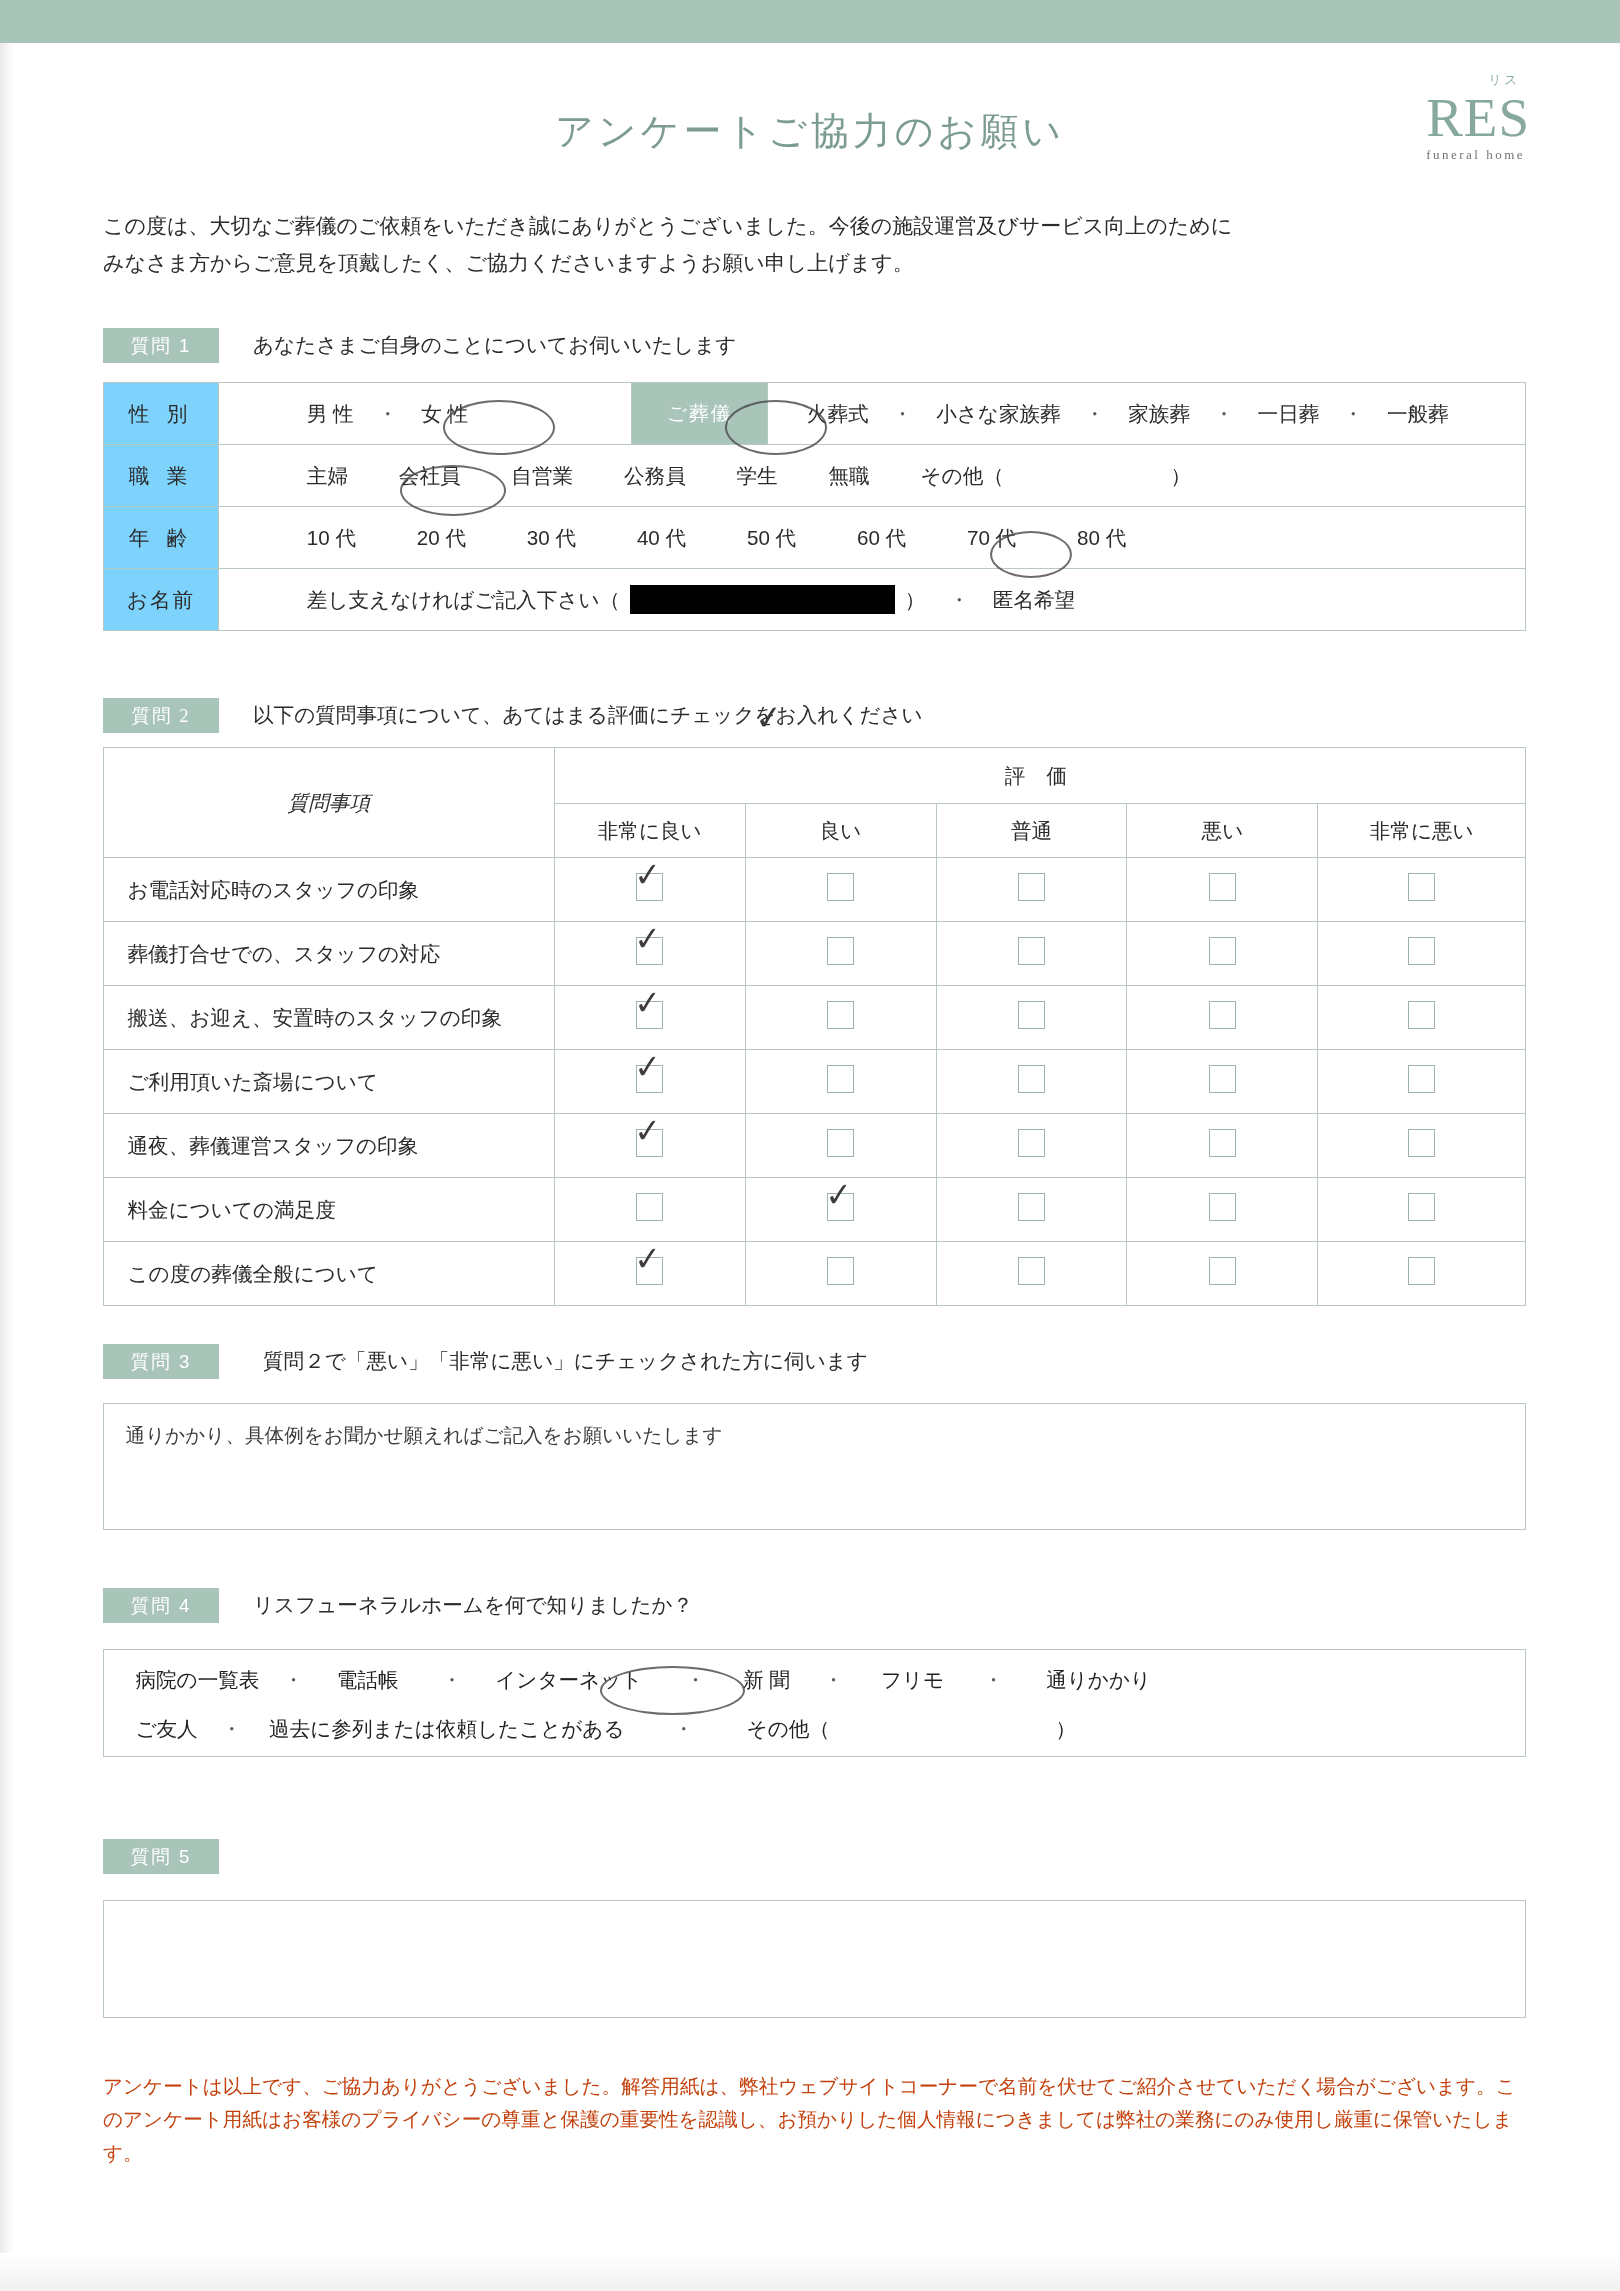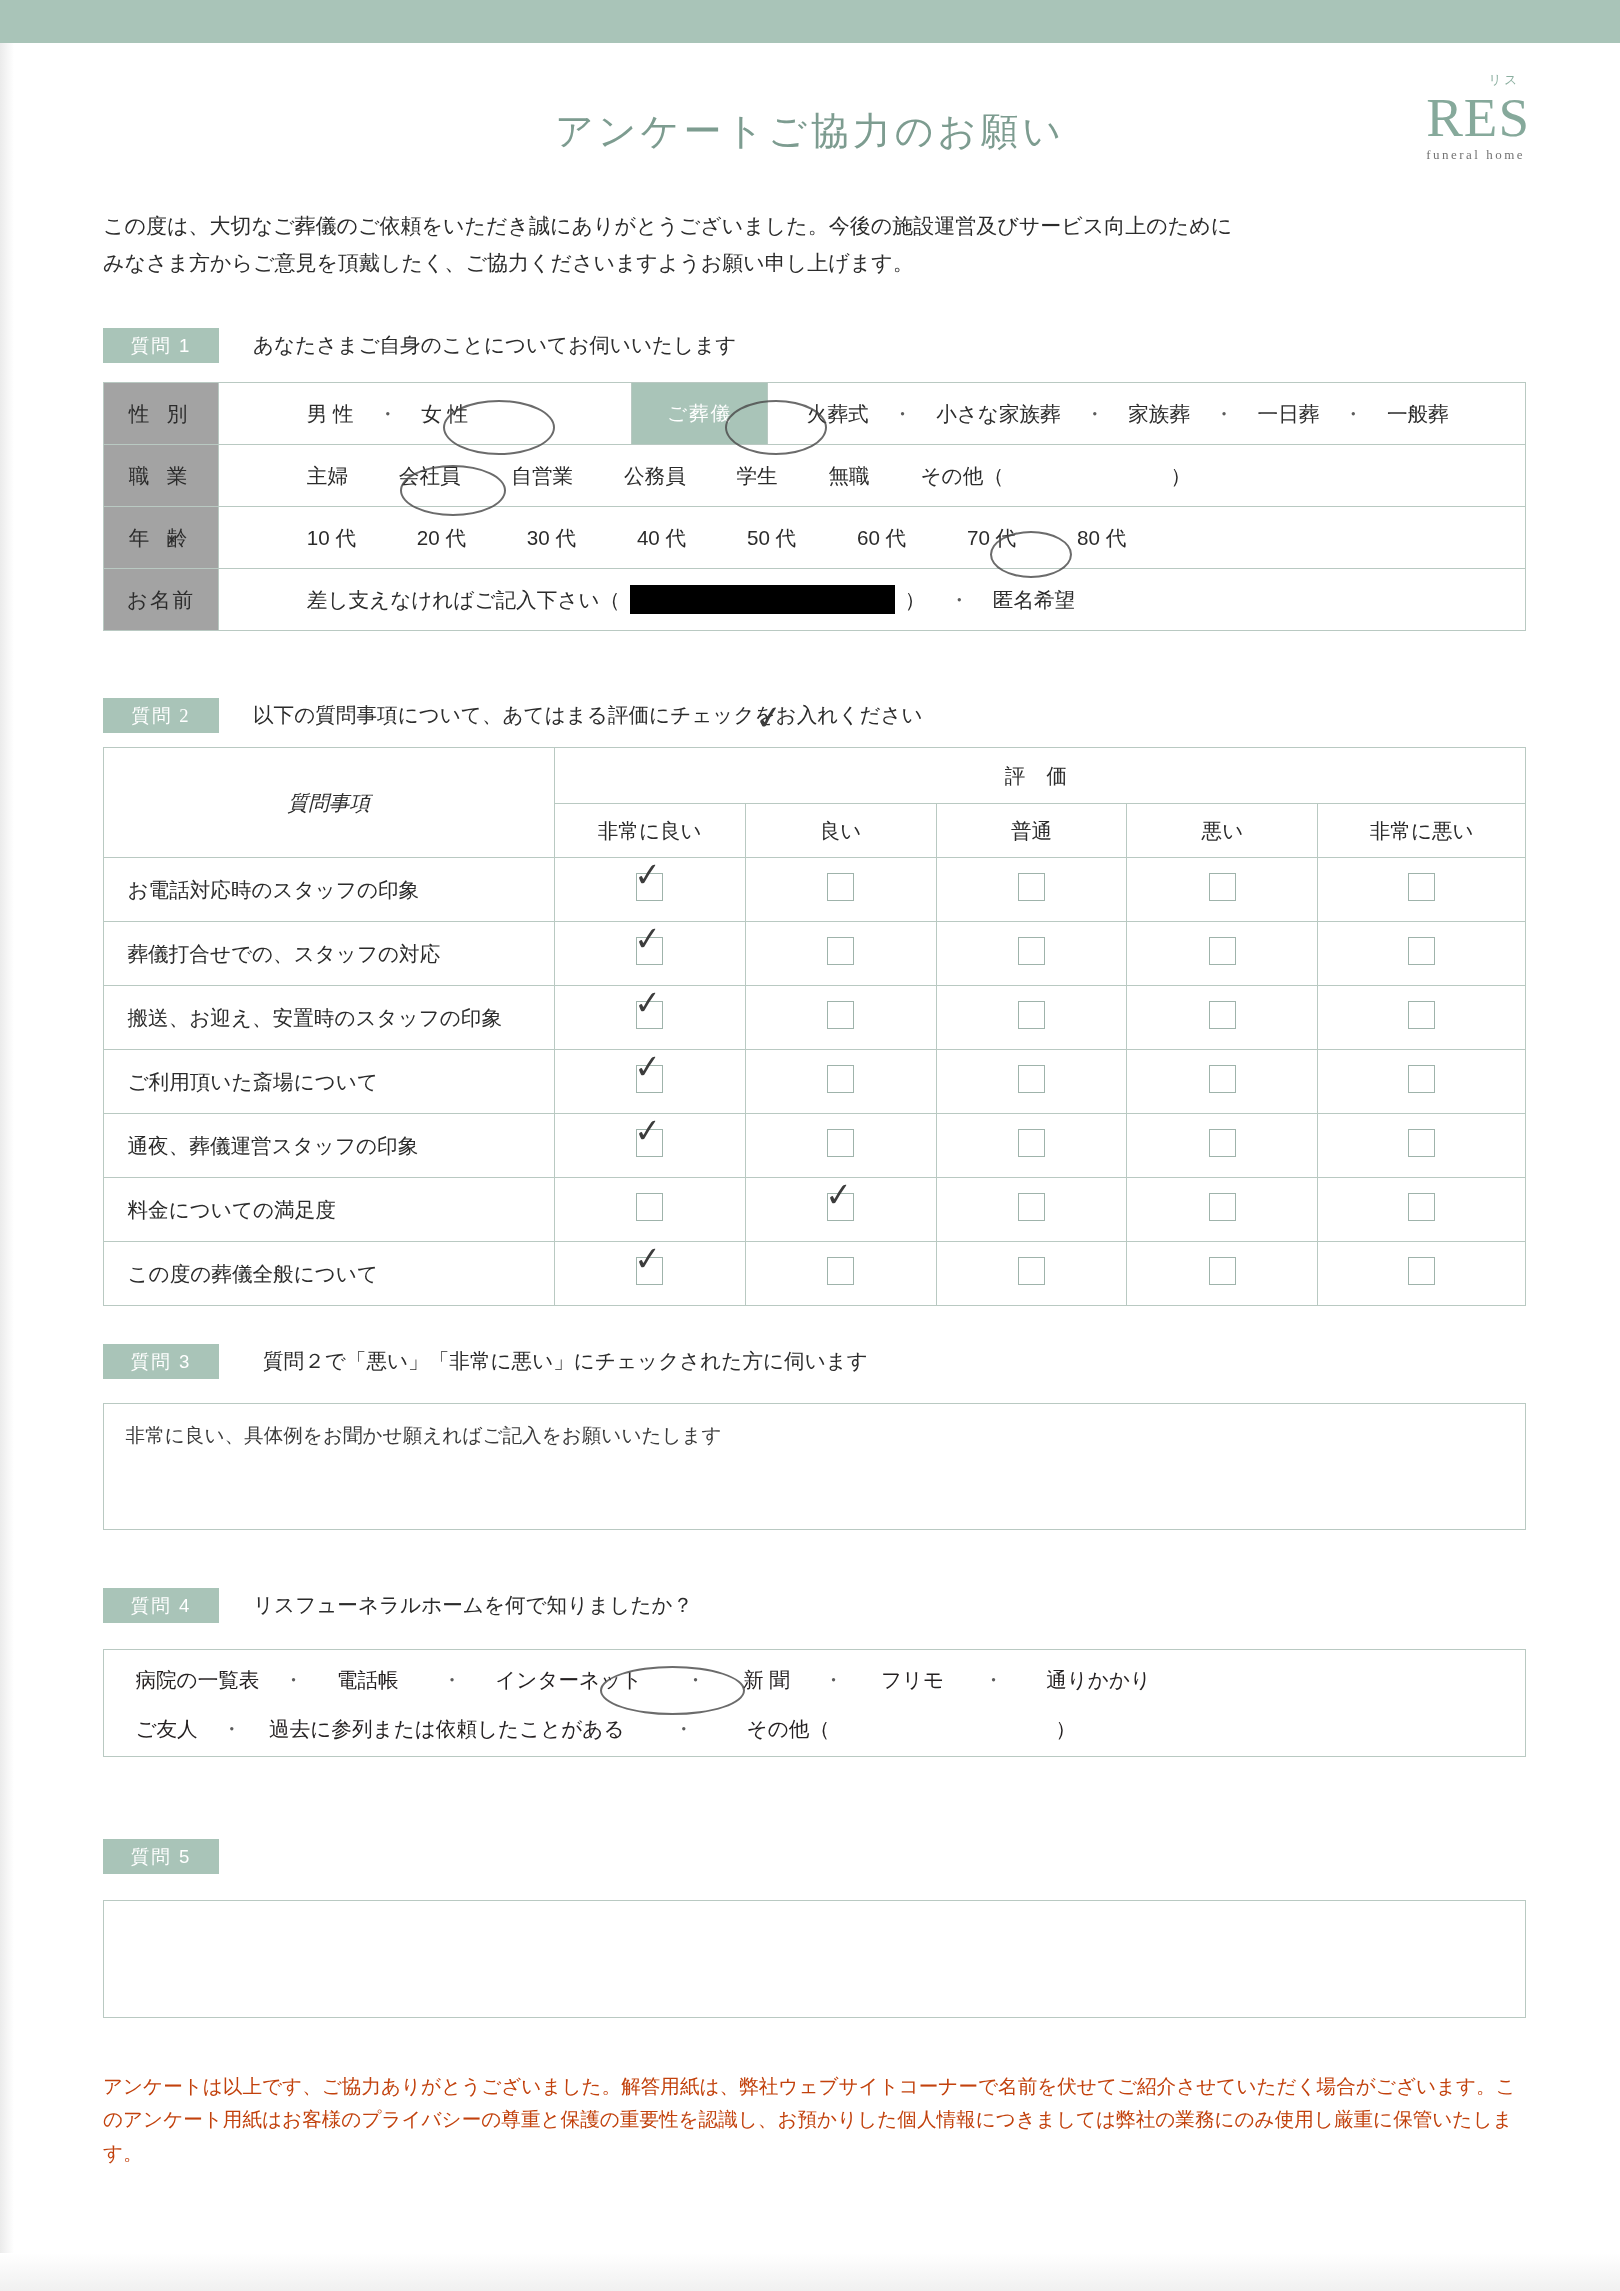--- a/index.html
+++ b/index.html
@@ -119,21 +119,21 @@
     background: #ffffff;
   }
   .tbl td, .tbl th {
     border: 1px solid #b9c9c2;
     font-weight: normal;
     font-size: 20.6px;
     color: #2b2b2b;
     padding: 0;
   }
   .rowhead {
-    background: #a3a3a3;
+    background: #7dd3fc;
     color: #46655a;
     text-align: center;
     letter-spacing: 5.9px;
     font-size: 19.6px;
     width: 114px;
   }
 
   
   #q1 { left: 103px; top: 382px; width: 1423px; }
   #q1 td { height: 61px; }
@@ -411,21 +411,21 @@
       <td><span class="chkbox"></span></td>
       <td><span class="chkbox"></span></td>
       <td><span class="chkbox"></span></td>
     </tr>
   </tbody>
     </table>
 
   <div class="qlabel" style="left:103px; top:1344px;">質問 3</div>
   <div class="qtext" style="left:263px; top:1347px;">質問２で「悪い」「非常に悪い」にチェックされた方に伺います</div>
   <div class="freebox" style="left:103px; top:1403px; width:1421px; height:125px;">
-    <div class="ph">非常に良い、具体例をお聞かせ願えればご記入をお願いいたします</div>
+    <div class="ph">通りかかり、具体例をお聞かせ願えればご記入をお願いいたします</div>
   </div>
 
   <div class="qlabel" style="left:103px; top:1588px;">質問 4</div>
   <div class="qtext" style="left:253px; top:1591px;">リスフューネラルホームを何で知りましたか？</div>
   <div class="freebox" style="left:103px; top:1649px; width:1421px; height:106px;">
     <div class="q4line" style="margin-top:5.9px;">
       <span class="opt">病院の一覧表</span>
       <span class="sep">・</span>
       <span class="opt" style="padding-left:19.6px;">電話帳</span>
       <span class="sep" style="padding-left:33px;">・</span>

